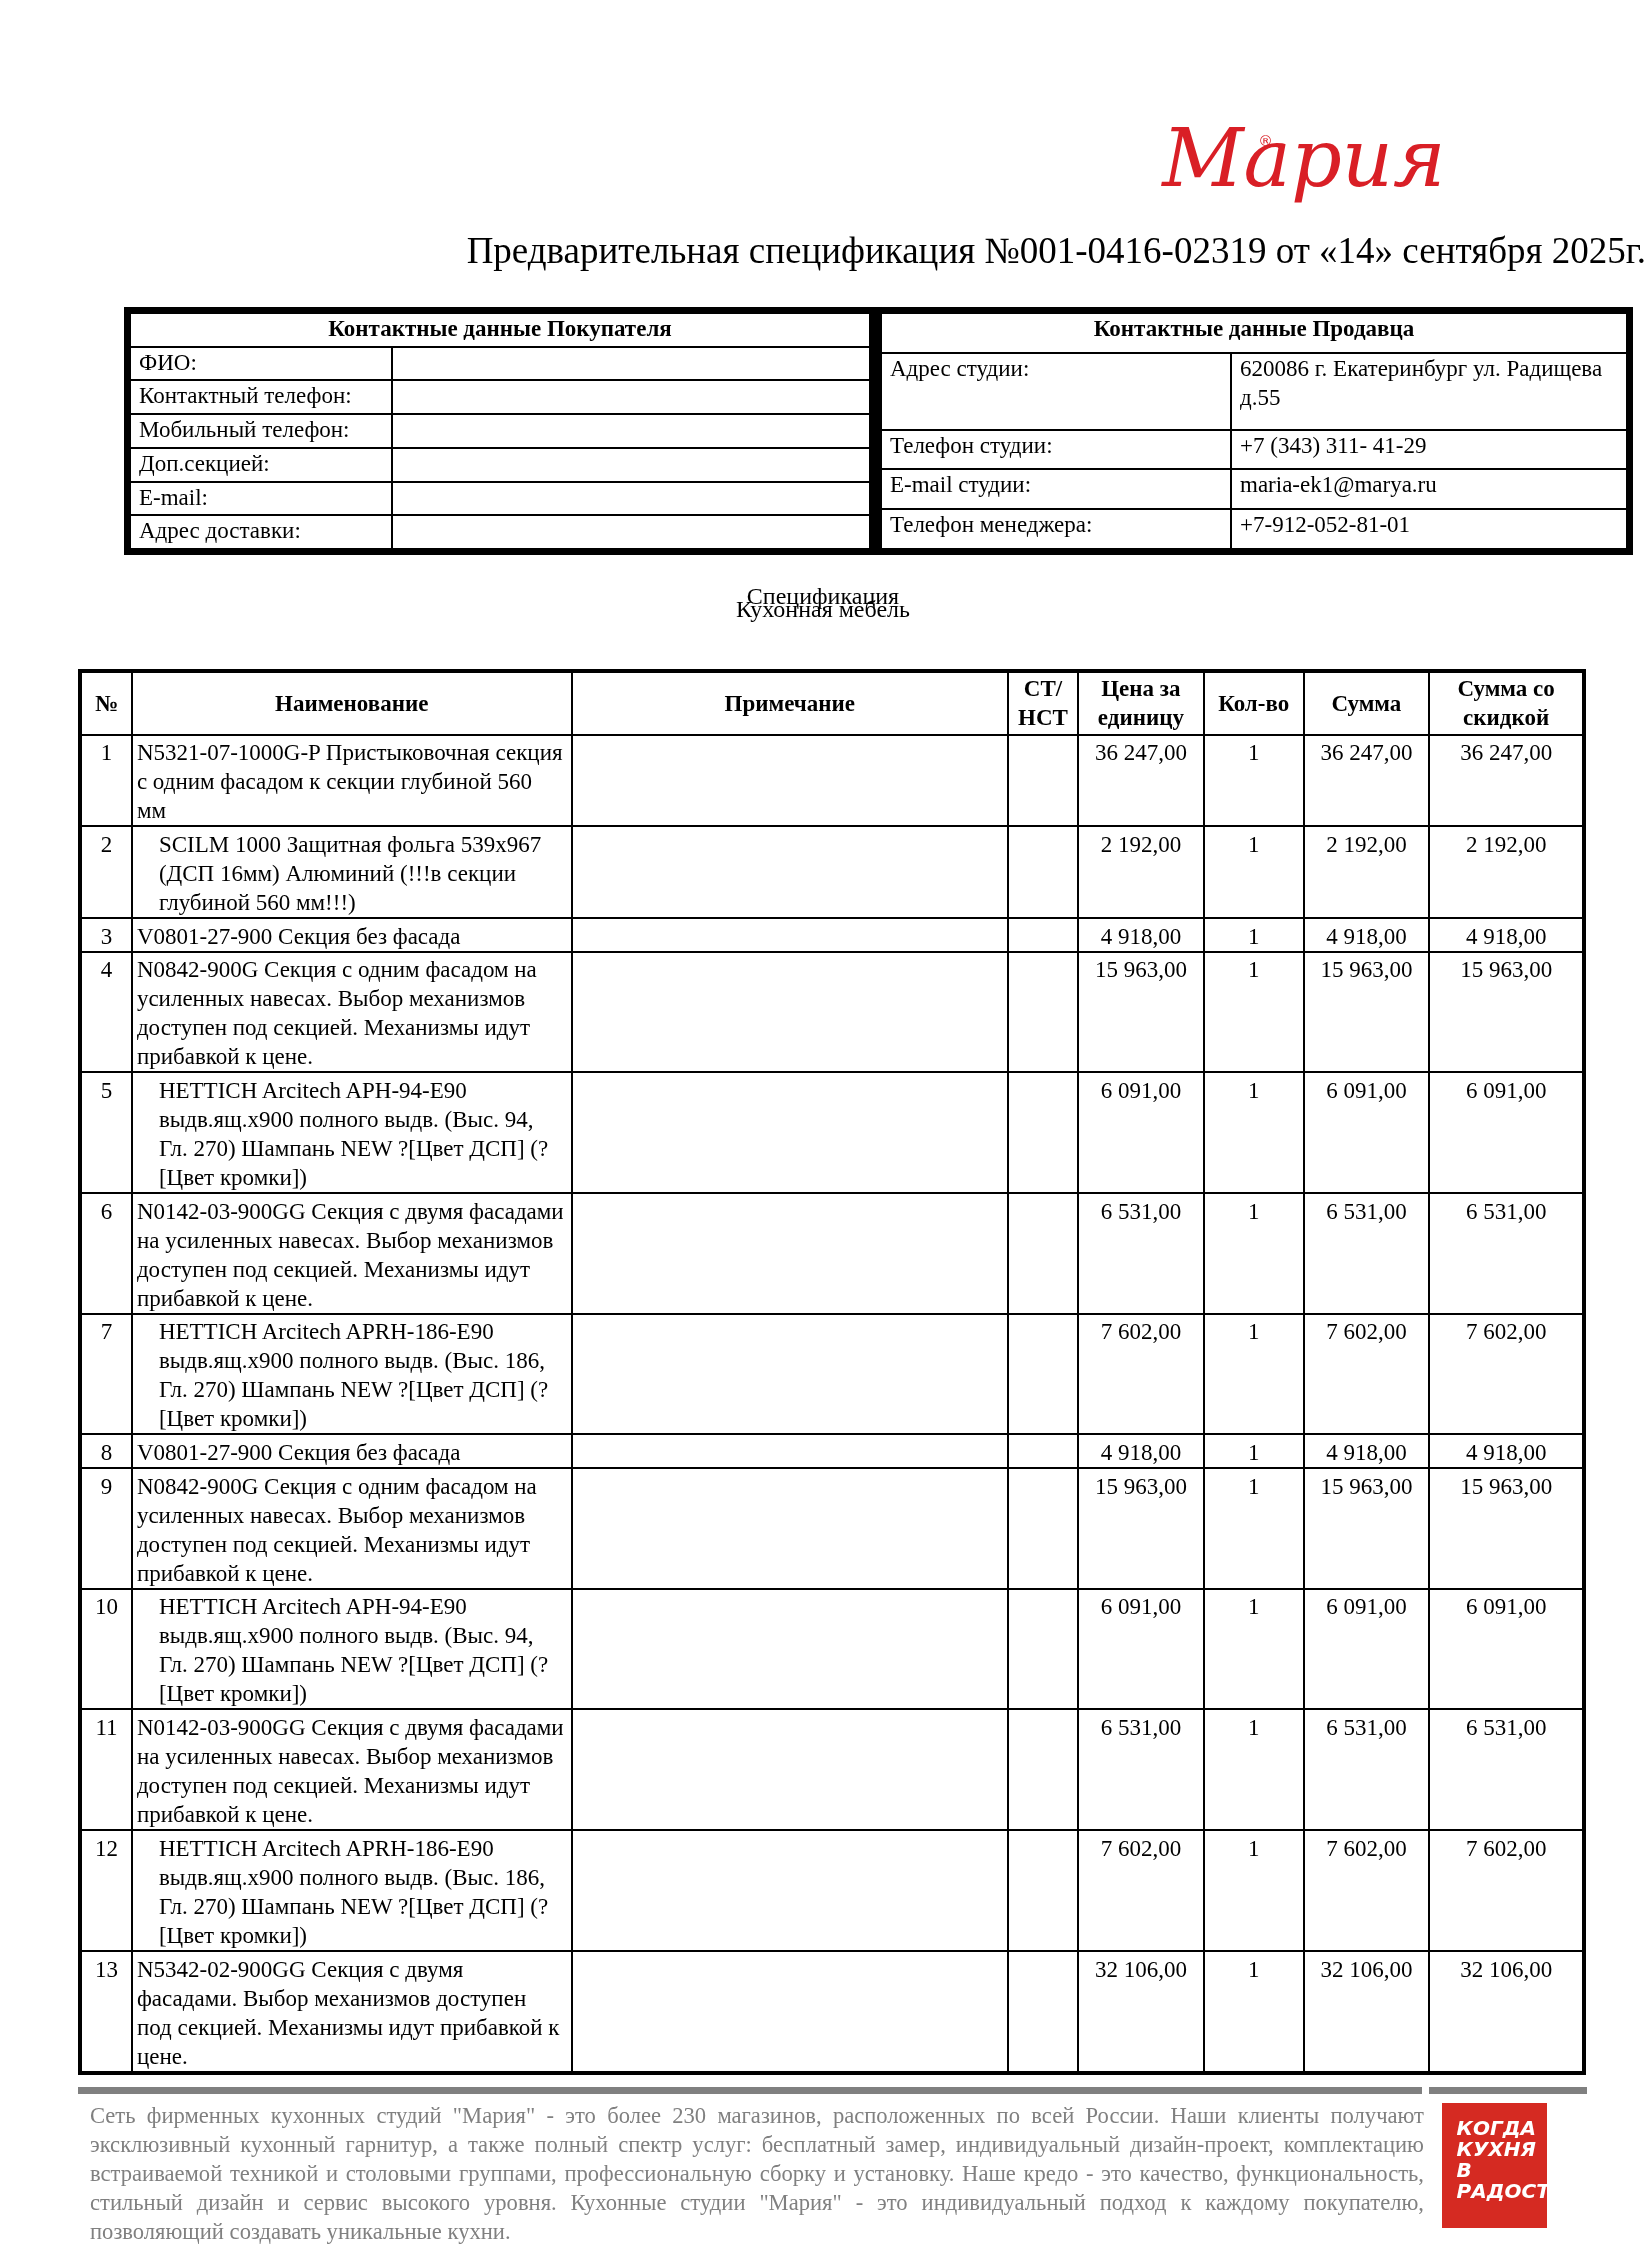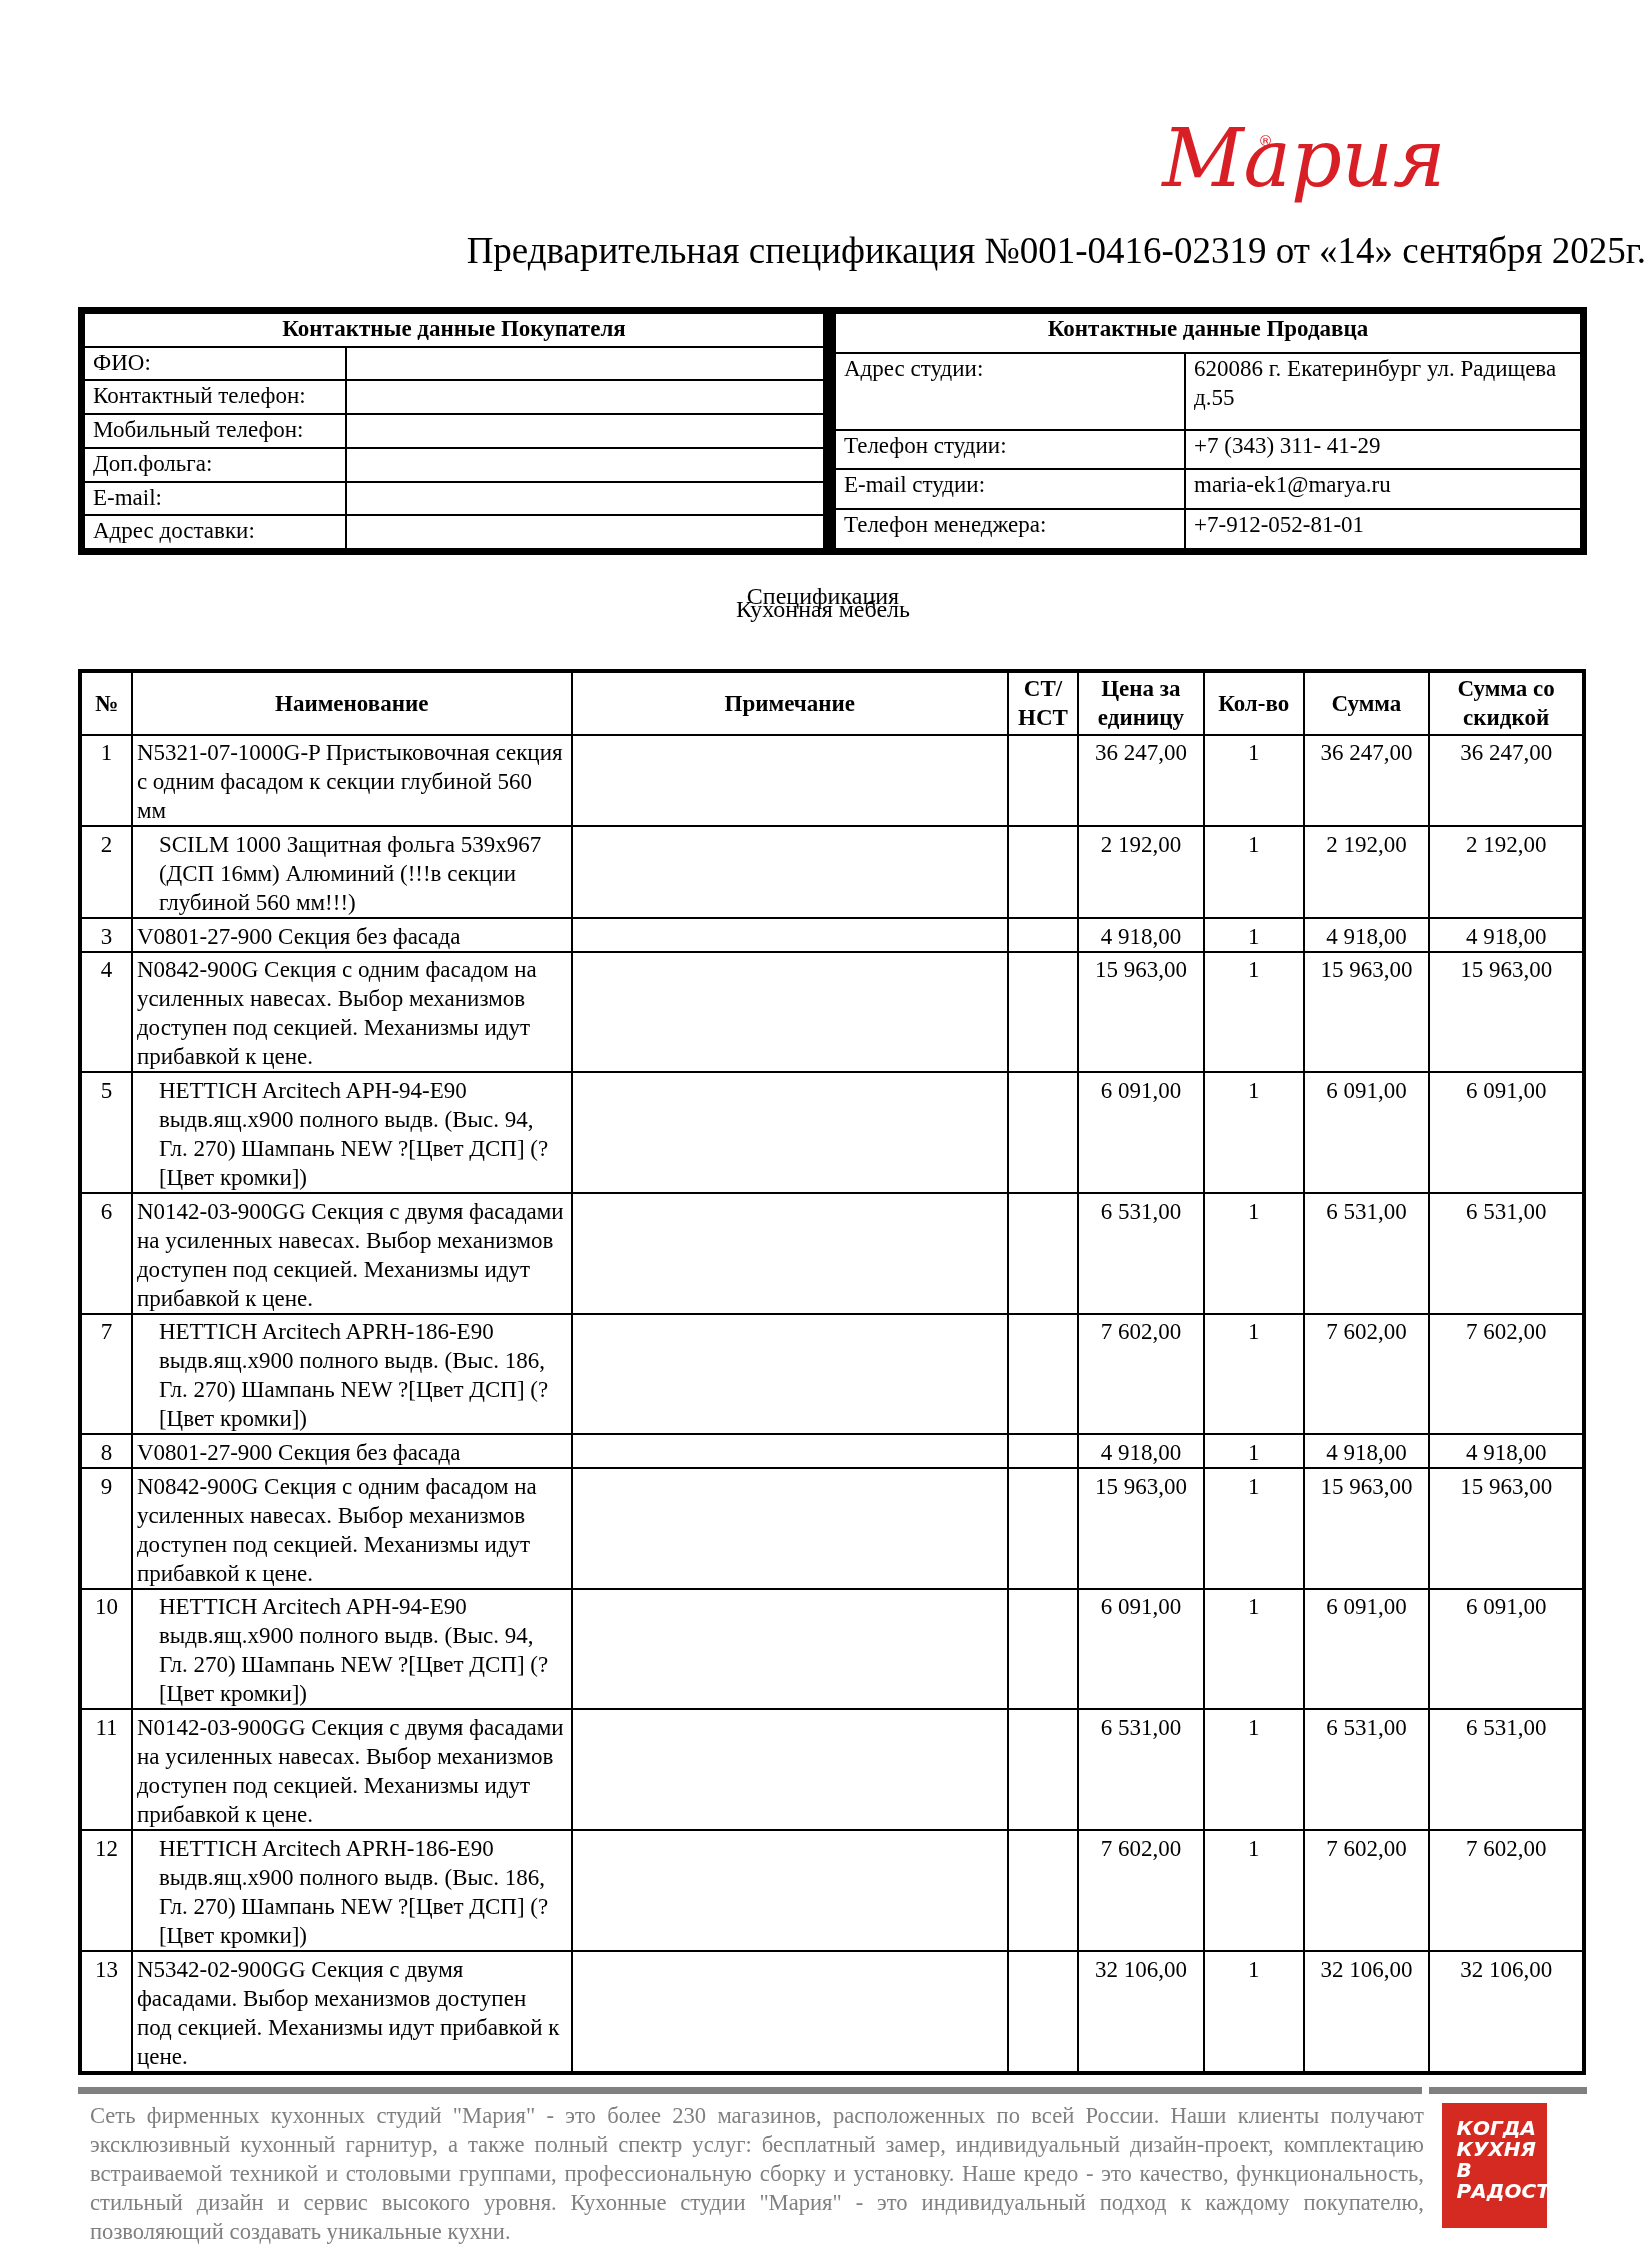--- a/index.html
+++ b/index.html
@@ -1,21 +1,21 @@
 <!DOCTYPE html>
 <html style="font-size:10.6px"><head>
 <meta charset="utf-8">
 <style>
   html, body { margin: 0; padding: 0; background: #ffffff; }
   body { width: 1646px; height: 2250px; position: relative; overflow: hidden;
          font-family: "Liberation Serif", "DejaVu Serif", serif; color: #000; }
   .logo { position: absolute; left: 1155px; top: 116px; width: 425px; height: 106px; }
   .title { position: absolute; left: 0; top: 229px; width: 1646px; text-align: right;
            font-size: 37px; letter-spacing: 0px; }
-  .contact { position: absolute; top: 307px; border: 5.3px solid #000; border-collapse: separate; }
+  .contact { position: absolute; top: 307px; border: 5.3px solid #000; border-collapse: separate; margin-left: 46px; }
   table.ct { border-collapse: collapse; width: 100%; height: 100%; }
   table.ct td { border: 2.7px solid #000; font-size: 23px; padding: 0 8px; vertical-align: top;
                 line-height: 29px; height: 29px; }
   table.ct td.hdr { font-weight: bold; text-align: center; }
   .buyer { left: 78px; width: 742px; height: 238px; }
   .seller { left: 829px; width: 748px; height: 238px; }
   .sec-title { position: absolute; left: 0; width: 1646px; text-align: center; font-weight: normal; font-size: 24px; }
   .spec-table { position: absolute; left: 78px; top: 669px; width: 1508px; border-collapse: collapse;
                 border: 4px solid #000; }
   .spec-table th, .spec-table td { border: 2.7px solid #000; font-size: 23px; line-height: 29px;
@@ -56,21 +56,21 @@
         </tr>
     <tr>
       <td>Контактный телефон:</td>
       <td></td>
         </tr>
     <tr>
       <td>Мобильный телефон:</td>
       <td></td>
         </tr>
     <tr>
-      <td>Доп.фольга:</td>
+      <td>Доп.секцией:</td>
       <td></td>
         </tr>
     <tr>
       <td>E-mail:</td>
       <td></td>
         </tr>
     <tr>
       <td>Адрес доставки:</td>
       <td></td>
         </tr>

